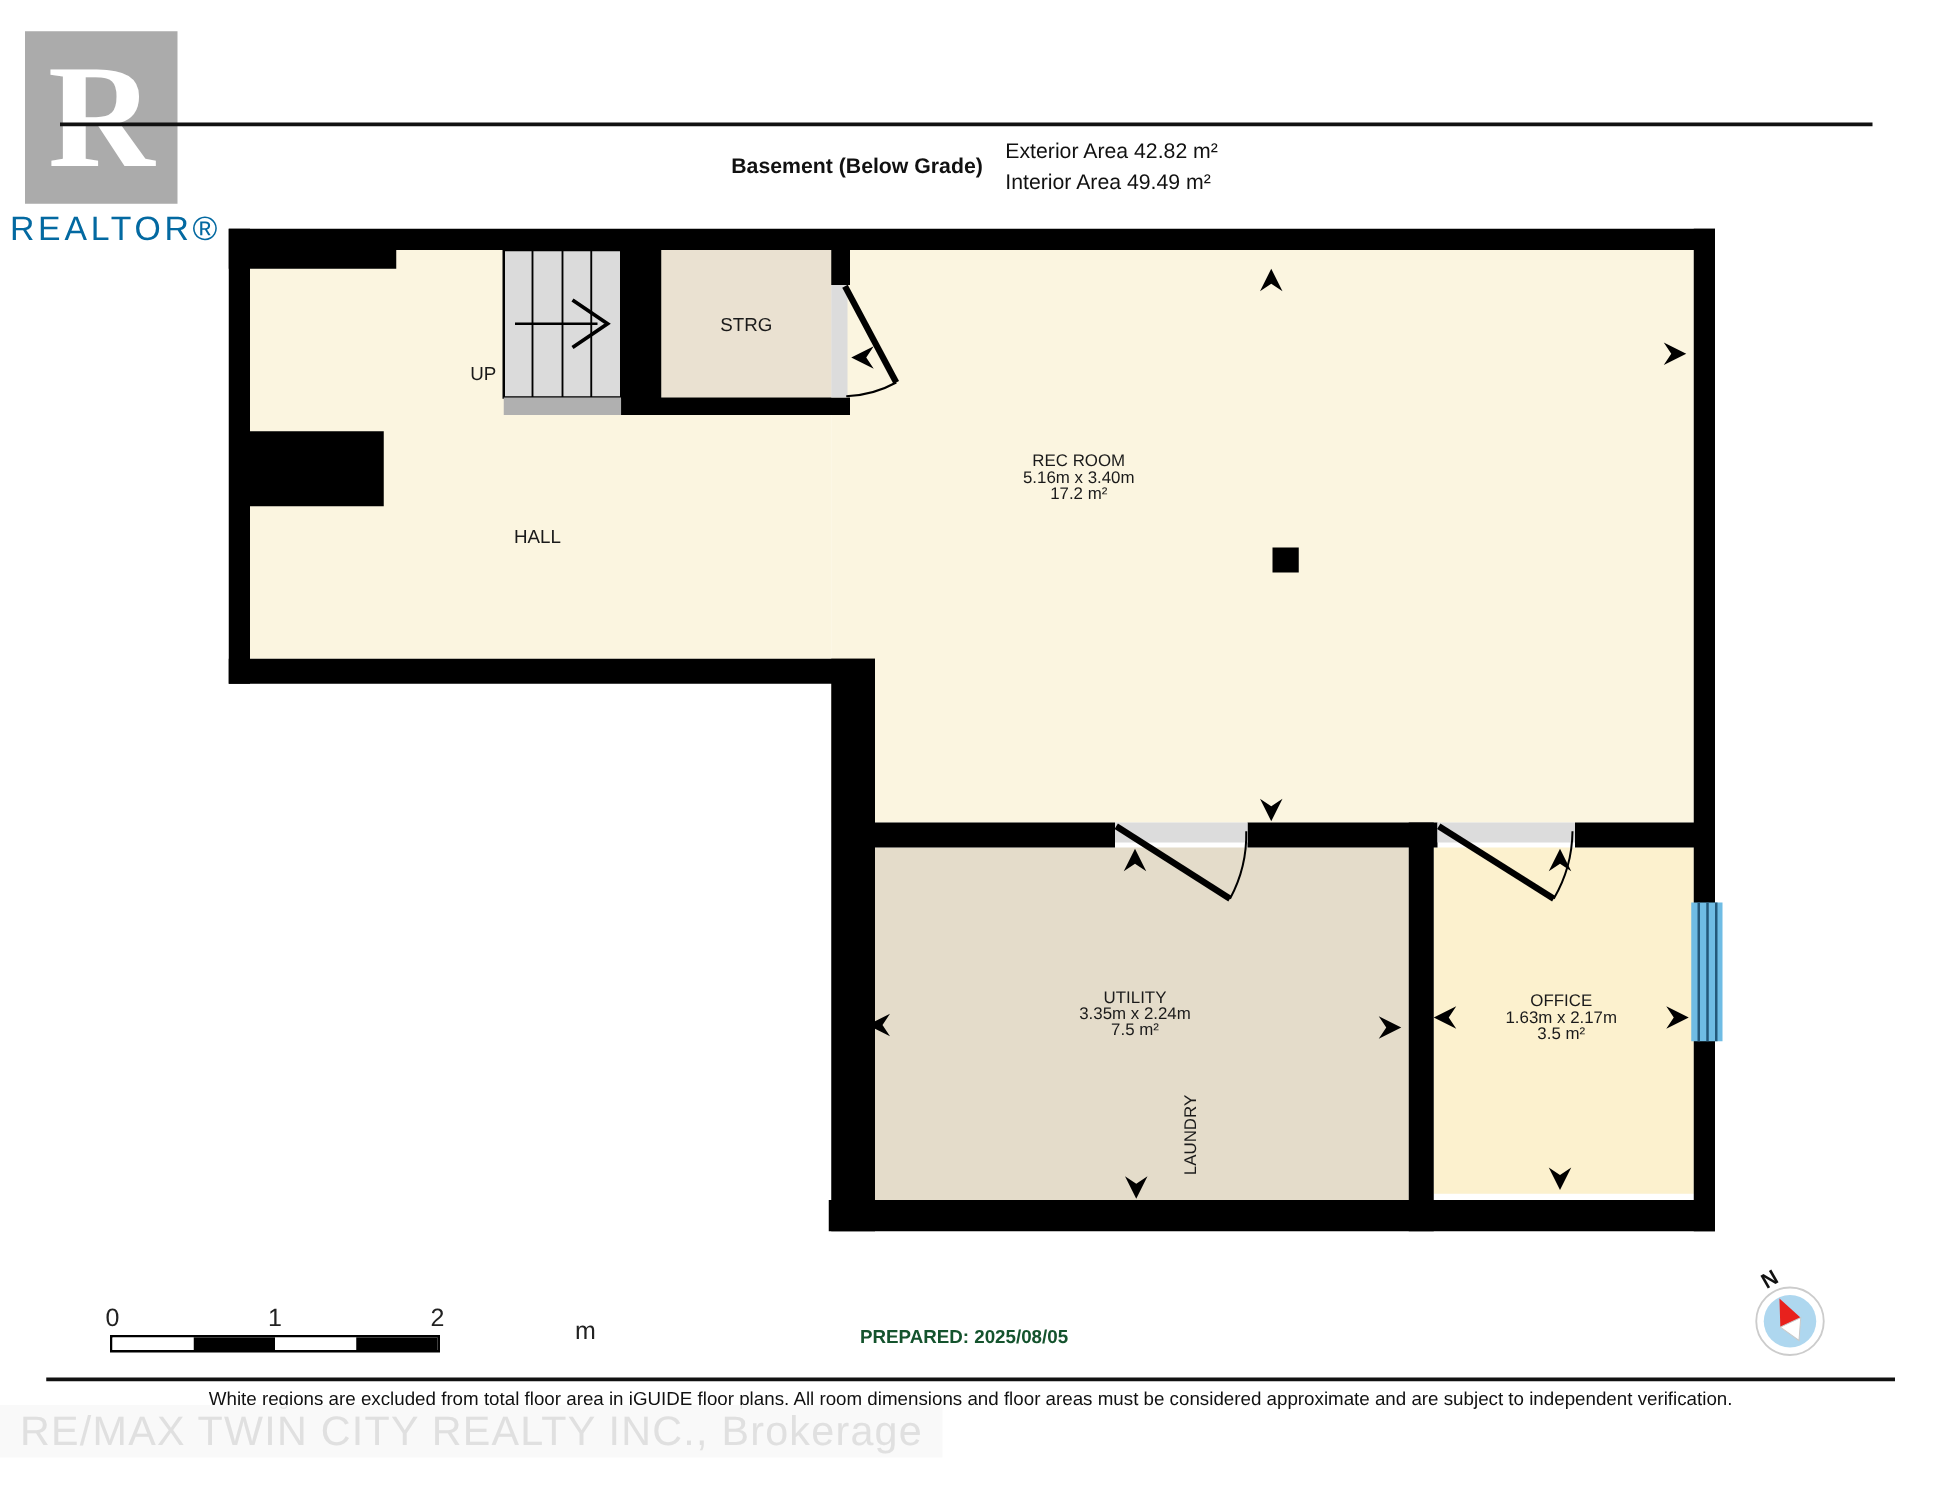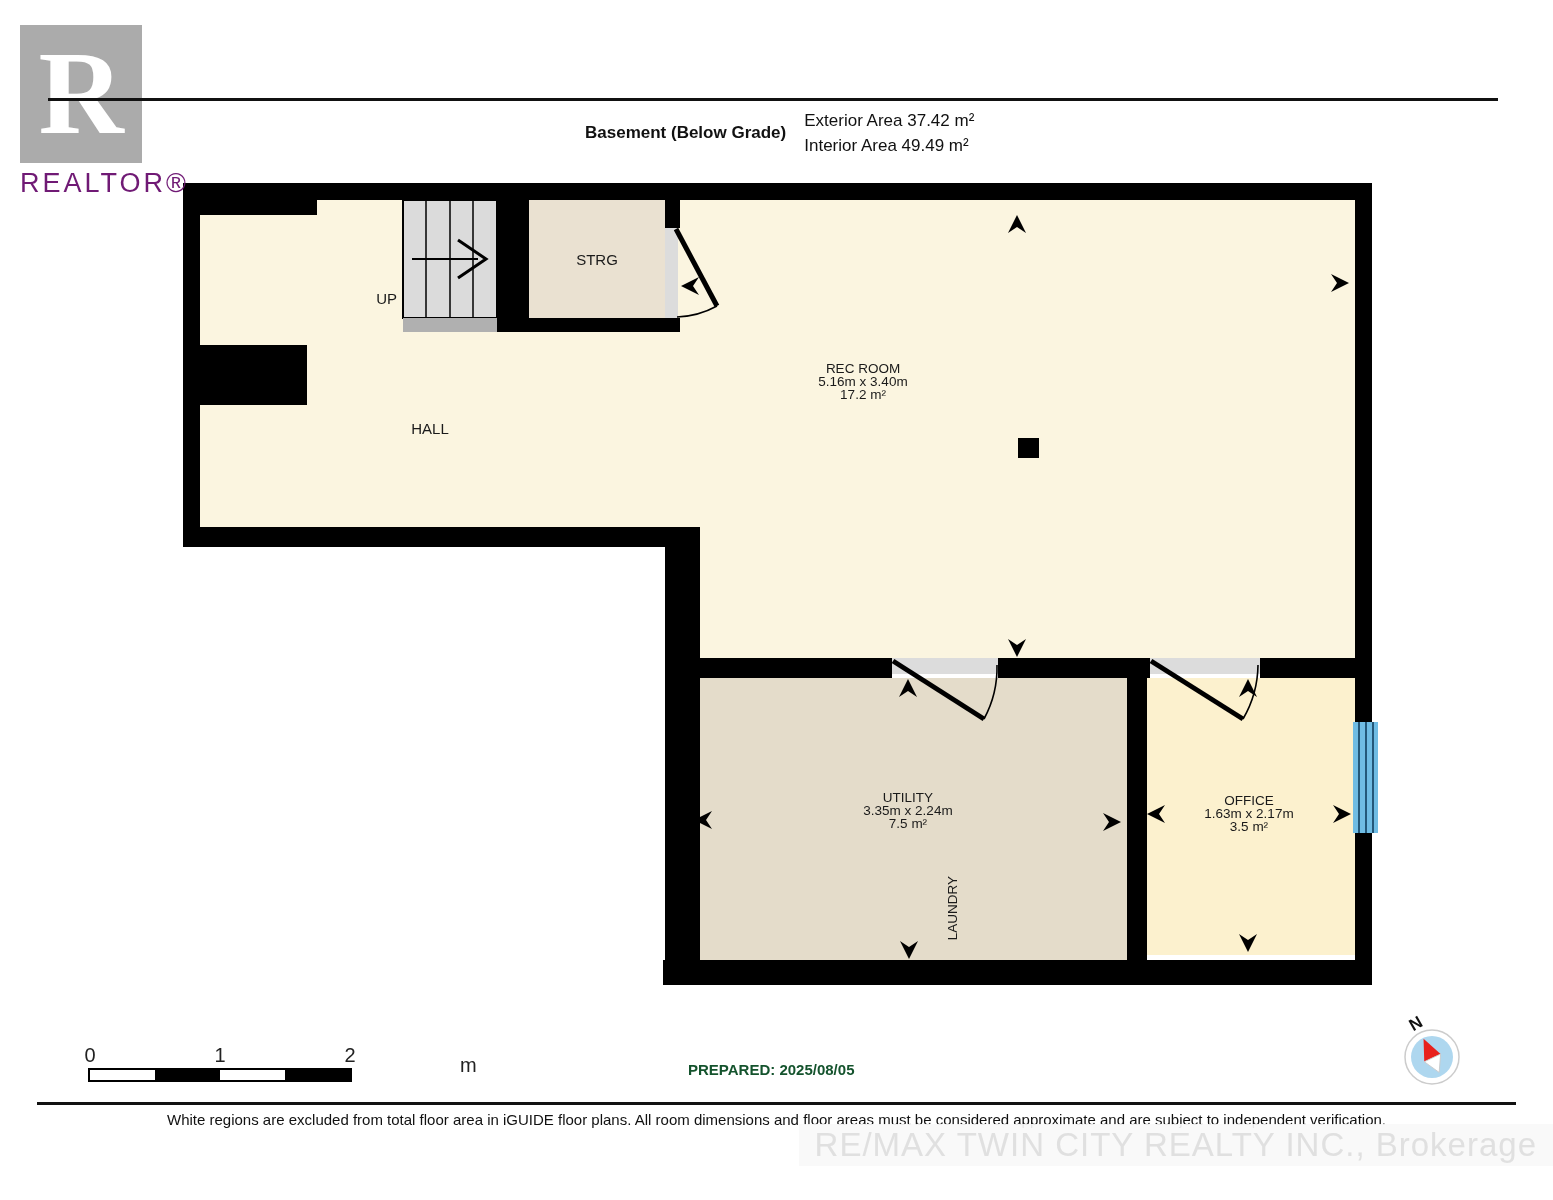--- a/index.html
+++ b/index.html
@@ -4,39 +4,39 @@
 <style>
   html,body{margin:0;padding:0;background:#fff;}
   #stage{position:relative;width:1553px;height:1200px;background:#ffffff;overflow:hidden;
          font-family:"Liberation Sans", sans-serif;color:#111;}
   .abs{position:absolute;}
 
   
   #logo-box{left:20px;top:25px;width:122px;height:138px;background:#ababab;
             display:flex;align-items:center;justify-content:center;z-index:1;}
   #logo-r{font-family:"Liberation Serif", serif;font-weight:bold;font-size:118px;color:#fff;line-height:1;}
-  #logo-word{left:20px;top:168px;font-size:27px;color:#701a75;letter-spacing:3px;z-index:1;}
+  #logo-word{left:8px;top:168px;font-size:27px;color:#0369a1;letter-spacing:3px;z-index:1;}
   #page-title{left:0;top:54px;width:1553px;text-align:center;font-size:31px;font-weight:bold;color:#000;}
   #title-rule{left:48px;top:98px;width:1450px;height:3px;background:#111;z-index:2;}
   #subtitle{left:585px;top:108px;display:flex;gap:18px;align-items:center;}
   #floor-label{font-size:17px;font-weight:bold;white-space:nowrap;}
   .area-line{font-size:17px;white-space:nowrap;line-height:25px;}
 
   
   #scale-wrap{left:88px;top:1044px;width:300px;}
   #scale-ticks{position:relative;height:22px;font-size:20px;color:#222;}
   #scale-ticks span{position:absolute;transform:translateX(-50%);}
   #scale-bar{position:relative;margin-top:2px;width:260px;height:10px;border:2px solid #000;display:flex;}
   .seg{flex:1;height:100%;}
   .seg.w{background:#fff;} .seg.b{background:#000;}
   #scale-unit{position:absolute;left:372px;top:10px;font-size:20px;color:#222;}
   #prepared{left:688px;top:1061px;font-size:15px;font-weight:700;color:#14532d;}
   #footer-rule{left:37px;top:1102px;width:1479px;height:3px;background:#111;}
   #disclaimer{left:0;top:1111px;width:1553px;text-align:center;font-size:15px;color:#111;}
-  #watermark{left:0;top:1124px;width:1553px;text-align:right;z-index:3;}
+  #watermark{left:0;top:1124px;width:1553px;text-align:left;z-index:3;}
   #watermark span{display:inline-block;font-size:33px;color:#e0e0e0;background:rgba(248,248,248,.92);
                   padding:2px 16px;letter-spacing:1px;}
 
   svg text{font-family:"Liberation Sans", sans-serif;}
   .room-label{font-size:13.5px;fill:#1a1a1a;}
 </style>
 </head>
 <body>
 
 <div id="stage">
@@ -44,21 +44,21 @@
   <div class="abs" id="logo-box">
     <span id="logo-r">R</span>
   </div>
   <div class="abs" id="logo-word">REALTOR®</div>
 
   <div class="abs" id="title-rule"></div>
 
   <div class="abs" id="subtitle">
     <div id="floor-label">Basement (Below Grade)</div>
     <div>
-      <div class="area-line">Exterior Area 37.42 m²</div>
+      <div class="area-line">Exterior Area 42.82 m²</div>
       <div class="area-line">Interior Area 49.49 m²</div>
     </div>
   </div>
 
   <svg class="abs" style="left:0;top:0" width="1553" height="1200" viewBox="0 0 1553 1200">
 
     <g>
       <rect x="200" y="200" width="465" height="327" fill="#fbf5e0"></rect>
       <rect x="665" y="200" width="690" height="458" fill="#fbf5e0"></rect>
       <rect x="700" y="678" width="427" height="289" fill="#e4dcca"></rect>

